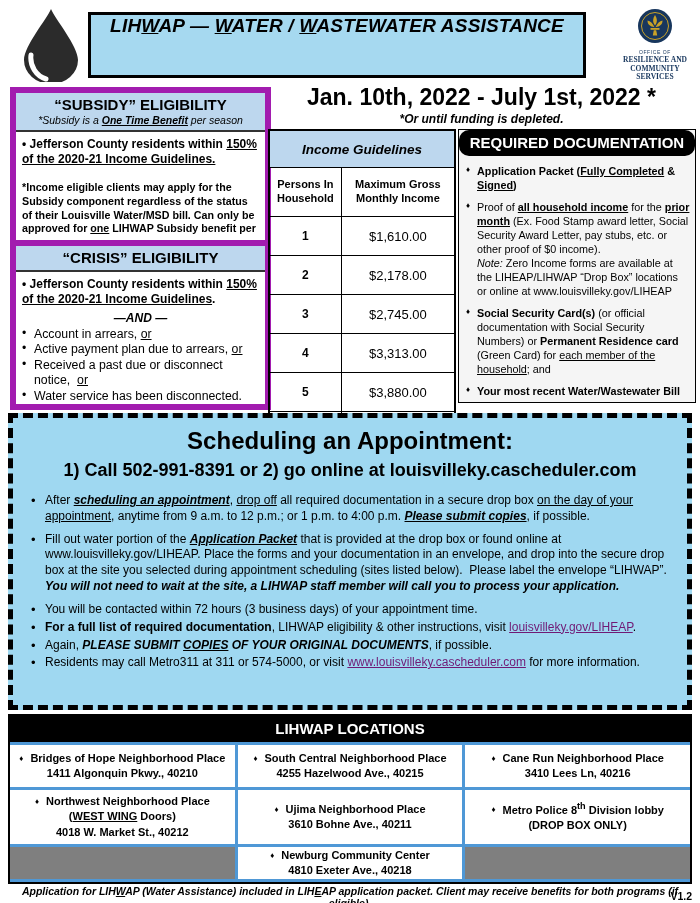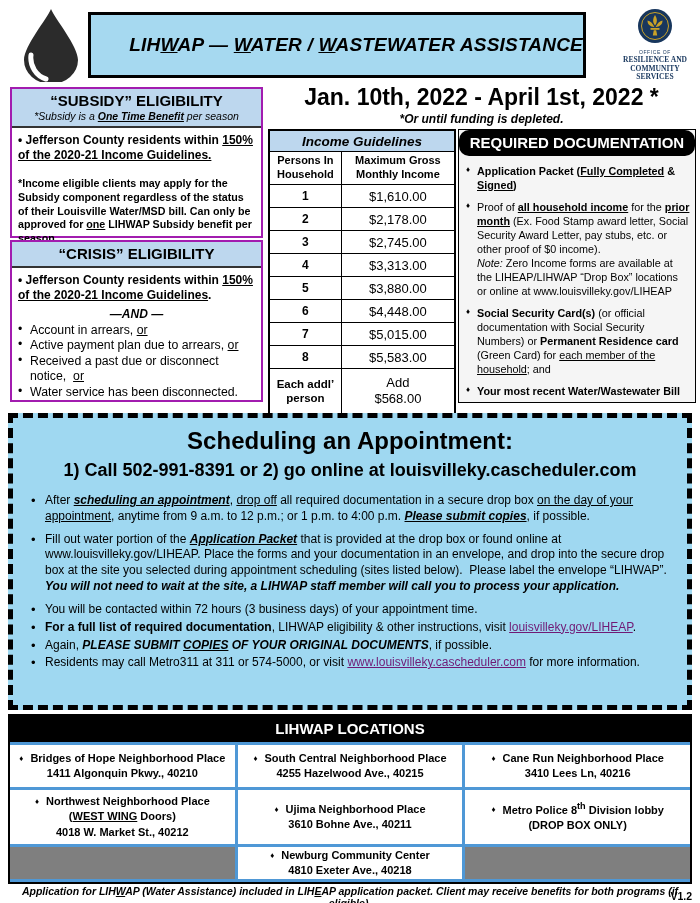--- a/index.html
+++ b/index.html
@@ -3,48 +3,48 @@
 <meta charset="utf-8">
 <style>
   html,body{margin:0;padding:0;background:#ffffff;}
   .page{position:relative;width:700px;height:903px;background:#fff;overflow:hidden;
         font-family:"Liberation Sans",sans-serif;color:#000;}
   .abs{position:absolute;}
 
   
   .drop{left:14px;top:6px;width:74px;height:76px;}
   .titlebox{left:88px;top:12px;width:492px;height:60px;background:#a6d9f0;border:3px solid #000;
-            display:flex;flex-direction:column;justify-content:center;align-items:flex-end;gap:1px;}
+            display:flex;flex-direction:row;justify-content:center;align-items:flex-start;gap:1px;}
   .t1{font-size:19px;font-weight:bold;font-style:italic;letter-spacing:.2px;}
   .t2{font-size:18px;font-weight:bold;font-style:italic;}
   .agency{left:612px;top:8px;width:86px;text-align:center;color:#17365d;line-height:1.15;}
   .agency .office{font-size:5px;letter-spacing:.6px;margin-top:2px;}
   .agency .aname{font-size:7.5px;font-family:"Liberation Serif",serif;font-weight:bold;}
 
   
-  .panel{border:2px solid #a21caf;background:#fff;}
+  .panel{border:6px solid #a21caf;background:#fff;}
   .p-sub{left:10px;top:87px;width:249px;height:147px;}
   .p-cri{left:10px;top:240px;width:249px;height:158px;}
   .panel-h{background:#bdd7ee;border-bottom:2px solid #333;text-align:center;padding:3px 2px 4px;}
   .ph-title{font-size:15px;font-weight:bold;}
   .ph-sub{font-size:10.5px;font-style:italic;margin-top:1px;}
   .panel-b{padding:5px 6px 0 6px;}
   .sub-bullet{font-weight:bold;font-size:12px;line-height:1.28;}
   .sub-note{font-weight:bold;font-size:10.7px;line-height:1.3;margin-top:13px;}
   .cr-and{text-align:center;font-weight:bold;font-style:italic;font-size:12px;margin:3px 0 2px;}
   .cr-item{position:relative;padding-left:12px;font-size:12.3px;line-height:1.26;}
   .cr-item .b{position:absolute;left:0;top:-1px;}
 
   
   .daterange{left:263px;top:84px;width:437px;text-align:center;font-size:23px;font-weight:bold;}
   .datefoot{left:263px;top:112px;width:437px;text-align:center;font-size:12px;font-weight:bold;font-style:italic;}
 
   
   .inc{position:absolute;left:268px;top:129px;width:188px;border-collapse:collapse;border:2px solid #000;}
-  .inc th,.inc td{border:1px solid #000;text-align:center;vertical-align:middle;padding:0 2px;}
+  .inc th,.inc td{border:1px solid #000;text-align:center;vertical-align:middle;padding:8px 2px;}
   .inc-title{background:#bdd7ee;font-style:italic;font-weight:bold;font-size:13.5px;height:20px;}
   .inc-h{font-size:11px;font-weight:bold;white-space:pre-line;height:32px;line-height:1.25;}
   .inc td.c1{font-size:12px;font-weight:bold;width:68px;height:22px;}
   .inc td.c2{font-size:13px;width:114px;}
   .inc td.pre{white-space:pre-line;line-height:1.25;}
   .inc tr.addl td{height:44px;}
   .inc tr.addl td.c1{font-size:11.5px;}
 
   
   .rd{left:458px;top:129px;width:236px;height:272px;border:1px solid #000;background:#f5f5f5;}
@@ -129,21 +129,21 @@
     <div class="panel-b">
       <div class="sub-bullet">• Jefferson County residents within <u>150% of the 2020-21 Income Guidelines</u>.</div>
       <div class="cr-and">—AND —</div>
       <div class="cr-item"><span class="b">•</span><span>Account in arrears, <u>or</u></span></div>
       <div class="cr-item"><span class="b">•</span><span>Active payment plan due to arrears, <u>or</u></span></div>
       <div class="cr-item"><span class="b">•</span><span>Received a past due or disconnect notice,&nbsp; <u>or</u></span></div>
       <div class="cr-item"><span class="b">•</span><span>Water service has been disconnected.</span></div>
     </div>
   </div>
 
-  <div class="abs daterange">Jan. 10th, 2022  - April 1st, 2022 *</div>
+  <div class="abs daterange">Jan. 10th, 2022  - July 1st, 2022 *</div>
   <div class="abs datefoot">*Or until funding is depleted.</div>
 
   <table class="inc">
     <thead>
       <tr>
           <th colspan="2" class="inc-title">Income Guidelines</th>
         </tr>
       <tr>
         <th class="inc-h">Persons In
 Household</th>

